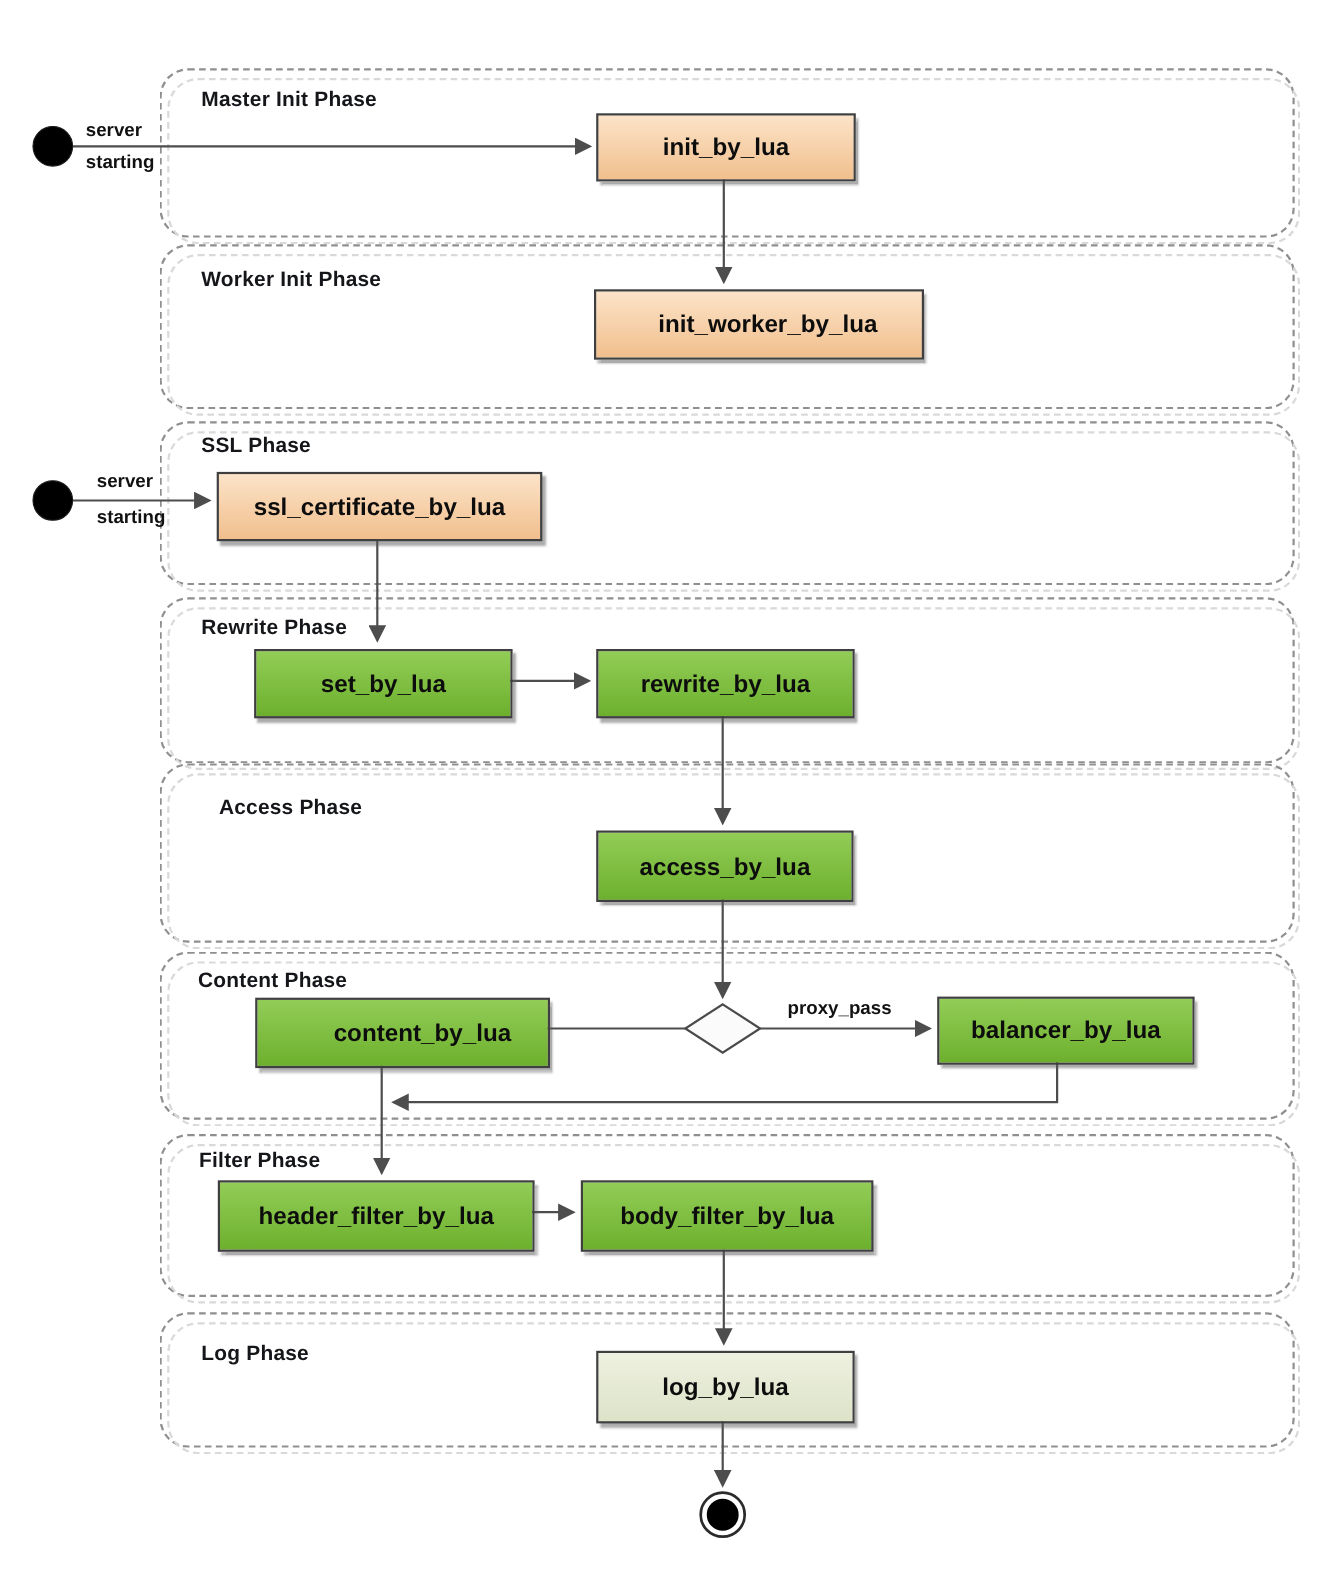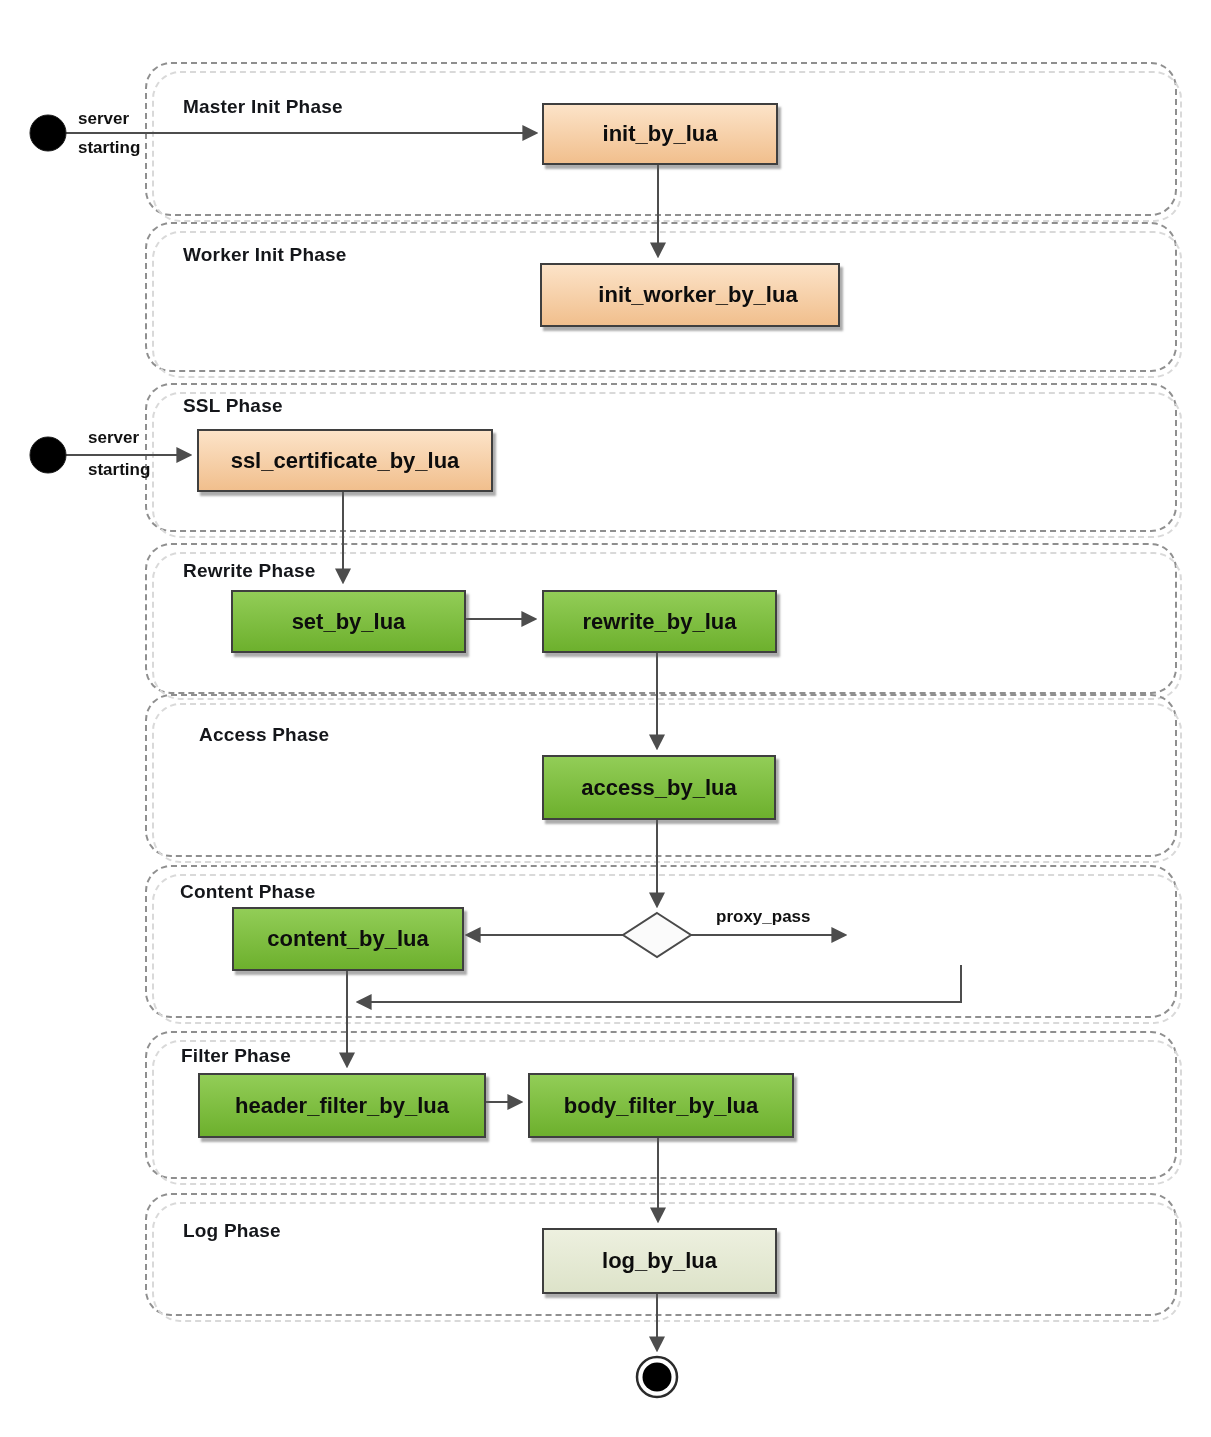--- a/index.html
+++ b/index.html
@@ -48,21 +48,21 @@
 
   <div class="phase" style="top:62px;height:150px;"></div>
   <div class="phase" style="top:222px;height:146px;"></div>
   <div class="phase" style="top:383px;height:145px;"></div>
   <div class="phase" style="top:543px;height:147px;"></div>
   <div class="phase" style="top:694px;height:159px;"></div>
   <div class="phase" style="top:865px;height:149px;"></div>
   <div class="phase" style="top:1031px;height:144px;"></div>
   <div class="phase" style="top:1193px;height:119px;"></div>
 
-  <div class="phase-label" style="left:183px;top:96px;text-align:center;">Master Init Phase</div>
+  <div class="phase-label" style="left:183px;top:80px;text-align:center;">Master Init Phase</div>
   <div class="phase-label" style="left:183px;top:244px;">Worker Init Phase</div>
   <div class="phase-label" style="left:183px;top:395px;">SSL Phase</div>
   <div class="phase-label" style="left:183px;top:560px;">Rewrite Phase</div>
   <div class="phase-label" style="left:199px;top:724px;">Access Phase</div>
   <div class="phase-label" style="left:180px;top:881px;">Content Phase</div>
   <div class="phase-label" style="left:181px;top:1045px;">Filter Phase</div>
   <div class="phase-label" style="left:183px;top:1220px;">Log Phase</div>
 
   <svg class="edges" width="1211" height="1437" viewBox="0 0 1211 1437">
     <defs>
@@ -106,22 +106,25 @@
     </div>
   <div class="node green" style="left:231px;top:590px;width:231px;height:59px;">
       <span>set_by_lua</span>
     </div>
   <div class="node green" style="left:542px;top:590px;width:231px;height:59px;">
       <span>rewrite_by_lua</span>
     </div>
   <div class="node green" style="left:542px;top:755px;width:230px;height:61px;">
       <span>access_by_lua</span>
     </div>
-  <div class="node green" style="left:232px;top:907px;width:228px;height:60px;">
+  <div class="node green" style="left:232px;top:907px;width:228px;height:60px;padding-left:36px;">
       <span>content_by_lua</span>
+    </div>
+  <div class="node green" style="left:852px;top:906px;width:230px;height:58px;">
+      <span>balancer_by_lua</span>
     </div>
   <div class="node green" style="left:198px;top:1073px;width:284px;height:61px;">
       <span>header_filter_by_lua</span>
     </div>
   <div class="node green" style="left:528px;top:1073px;width:262px;height:61px;">
       <span>body_filter_by_lua</span>
     </div>
   <div class="node pale" style="left:542px;top:1228px;width:231px;height:62px;justify-content:center;">
       <span>log_by_lua</span>
     </div>

